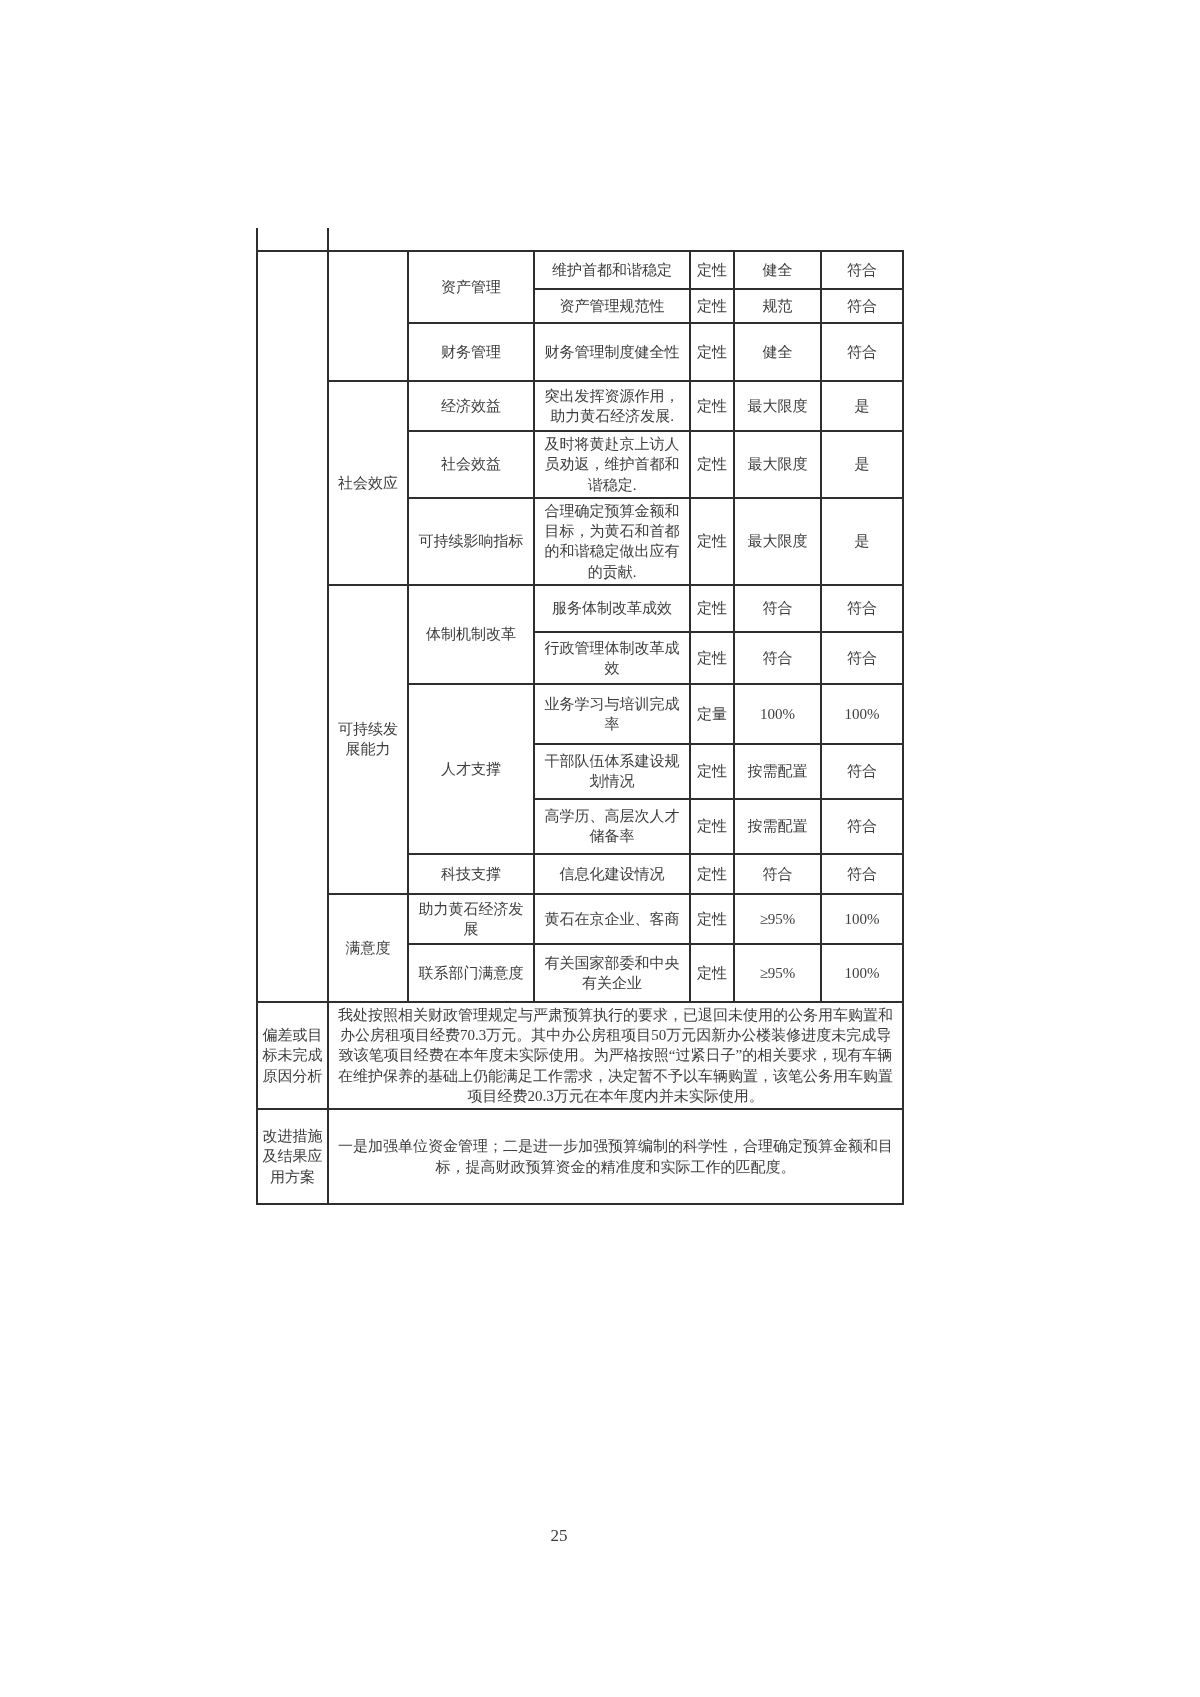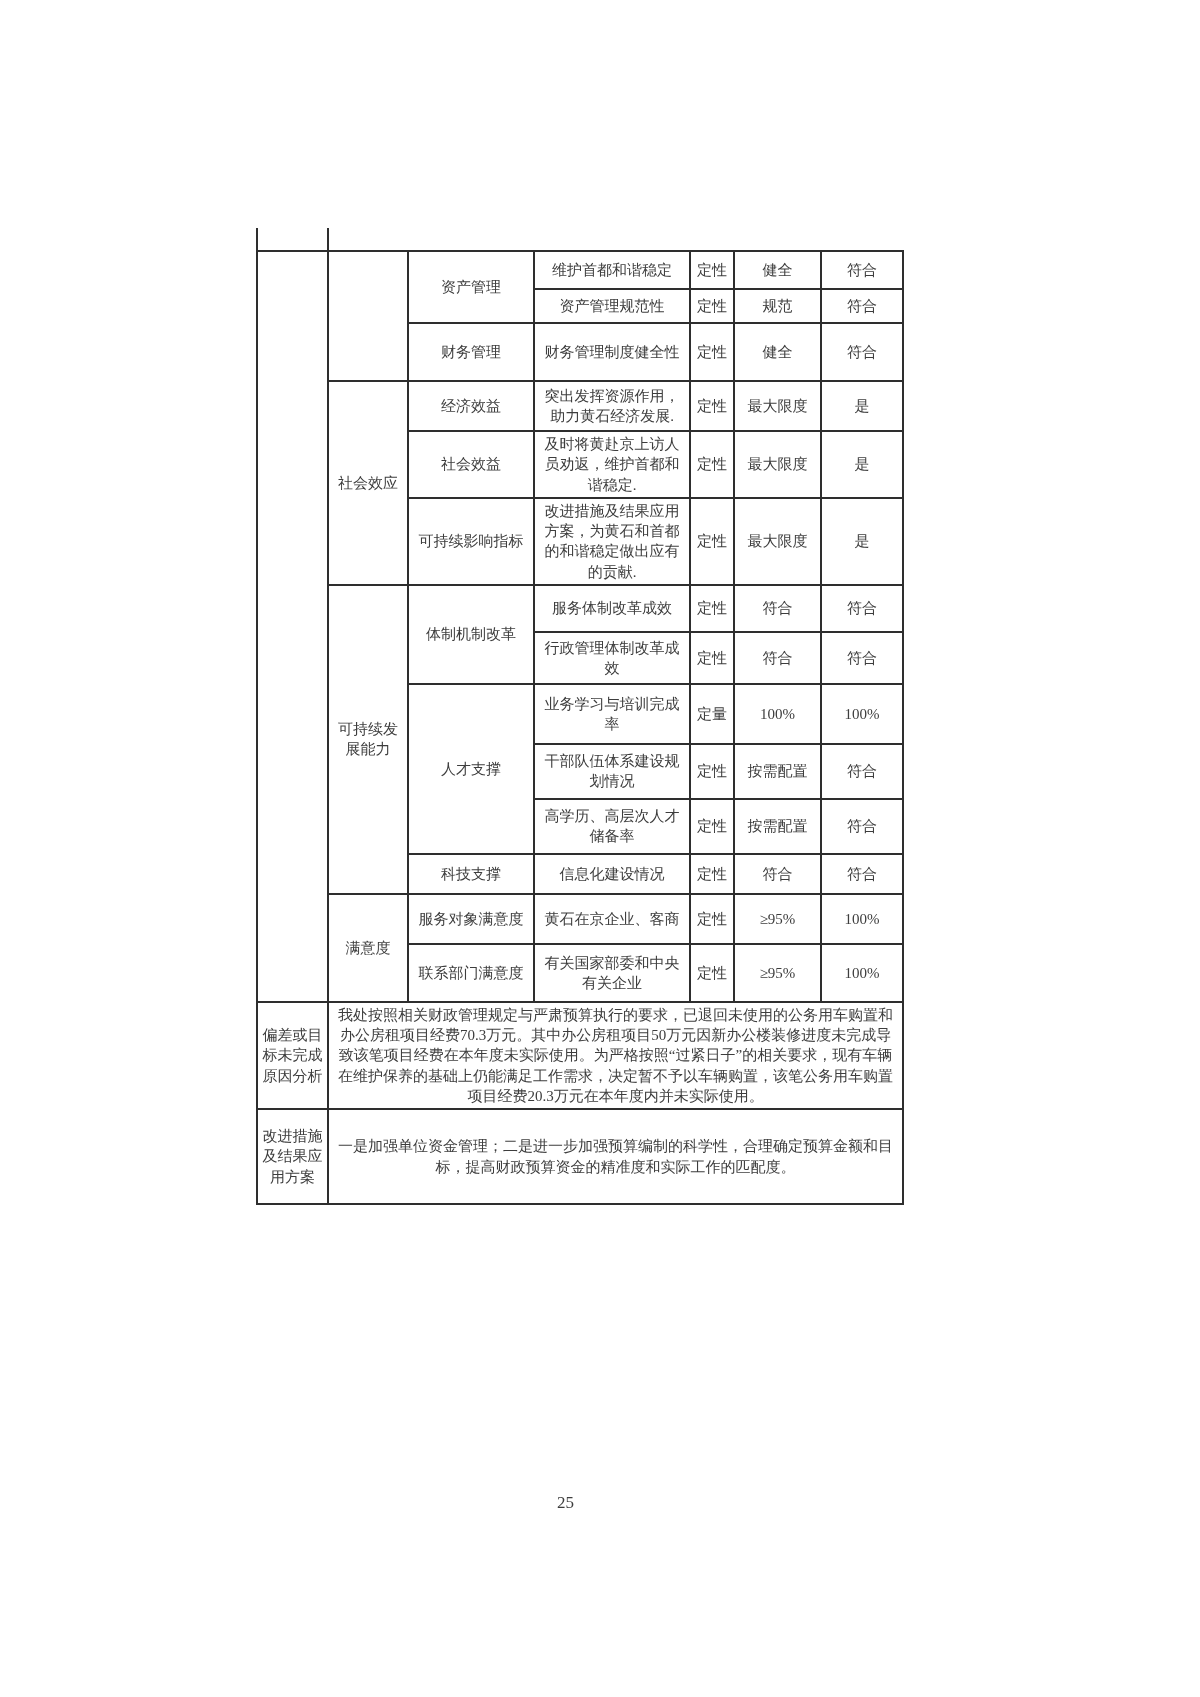--- a/index.html
+++ b/index.html
@@ -26,21 +26,21 @@
     padding:6px 12px;line-height:1.62;font-size:15.5px;border-radius:6px;
   }
   tr.r0{height:38px;}  tr.r1{height:34px;}  tr.r2{height:58px;}  tr.r3{height:50px;}
   tr.r4{height:62px;}  tr.r5{height:75px;}  tr.r6{height:47px;}  tr.r7{height:52px;}
   tr.r8{height:60px;}  tr.r9{height:55px;}  tr.r10{height:55px;} tr.r11{height:40px;}
   tr.r12{height:50px;} tr.r13{height:58px;margin-left:8px;} tr.r14{height:102px;}tr.r15{height:95px;}
   .cont-line{position:absolute;top:228px;width:2px;height:24px;background:#2e2e2e;}
   .cont-line.a{left:256px;}
   .cont-line.b{left:327px;}
   .page-number{
-    position:absolute;left:544px;top:1493px;width:30px;text-align:right;
+    position:absolute;left:544px;top:1526px;width:30px;text-align:center;
     font-size:17px;color:#3d3d3d;
   }
 </style>
 </head>
 <body>
 
 <div class="page">
 
   <div class="cont-line a"></div>
   <div class="cont-line b"></div>
@@ -88,21 +88,21 @@
       </tr>
       <tr class="r4">
         <td>社会效益</td>
         <td class="ind">及时将黄赴京上访人员劝返，维护首都和谐稳定.</td>
         <td>定性</td>
         <td>最大限度</td>
         <td>是</td>
       </tr>
       <tr class="r5">
         <td>可持续影响指标</td>
-        <td class="ind">改进措施及结果应用方案，为黄石和首都的和谐稳定做出应有的贡献.</td>
+        <td class="ind">合理确定预算金额和目标，为黄石和首都的和谐稳定做出应有的贡献.</td>
         <td>定性</td>
         <td>最大限度</td>
         <td>是</td>
       </tr>
       <tr class="r6">
         <td rowspan="6">可持续发展能力</td>
         <td rowspan="2">体制机制改革</td>
         <td class="ind">服务体制改革成效</td>
         <td>定性</td>
         <td>符合</td>
@@ -135,21 +135,21 @@
       </tr>
       <tr class="r11">
         <td>科技支撑</td>
         <td class="ind">信息化建设情况</td>
         <td>定性</td>
         <td>符合</td>
         <td>符合</td>
       </tr>
       <tr class="r12">
         <td rowspan="2">满意度</td>
-        <td>服务对象满意度</td>
+        <td>助力黄石经济发展</td>
         <td class="ind">黄石在京企业、客商</td>
         <td>定性</td>
         <td>≥95%</td>
         <td>100%</td>
       </tr>
       <tr class="r13">
         <td>联系部门满意度</td>
         <td class="ind">有关国家部委和中央有关企业</td>
         <td>定性</td>
         <td>≥95%</td>

